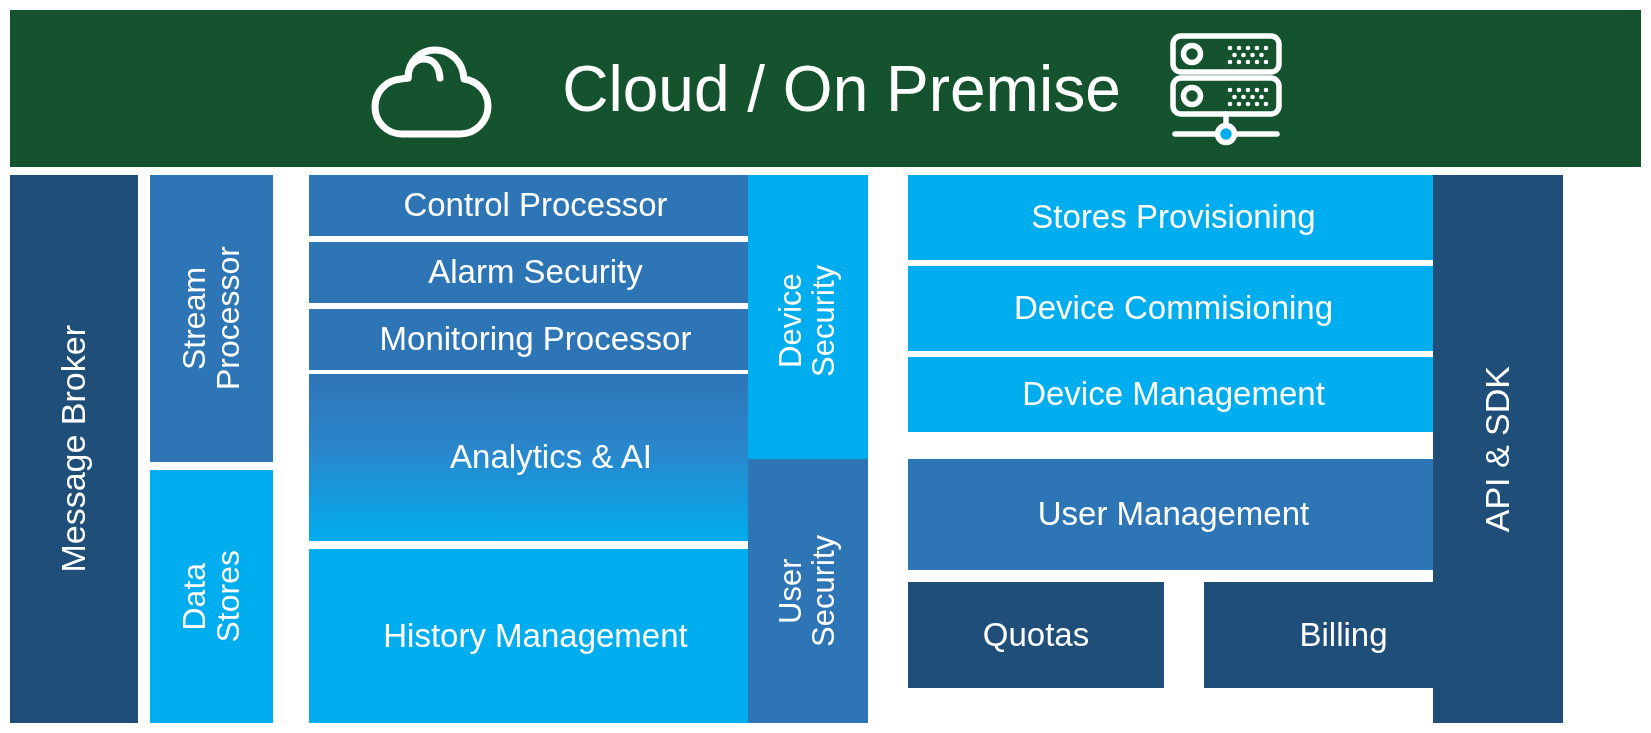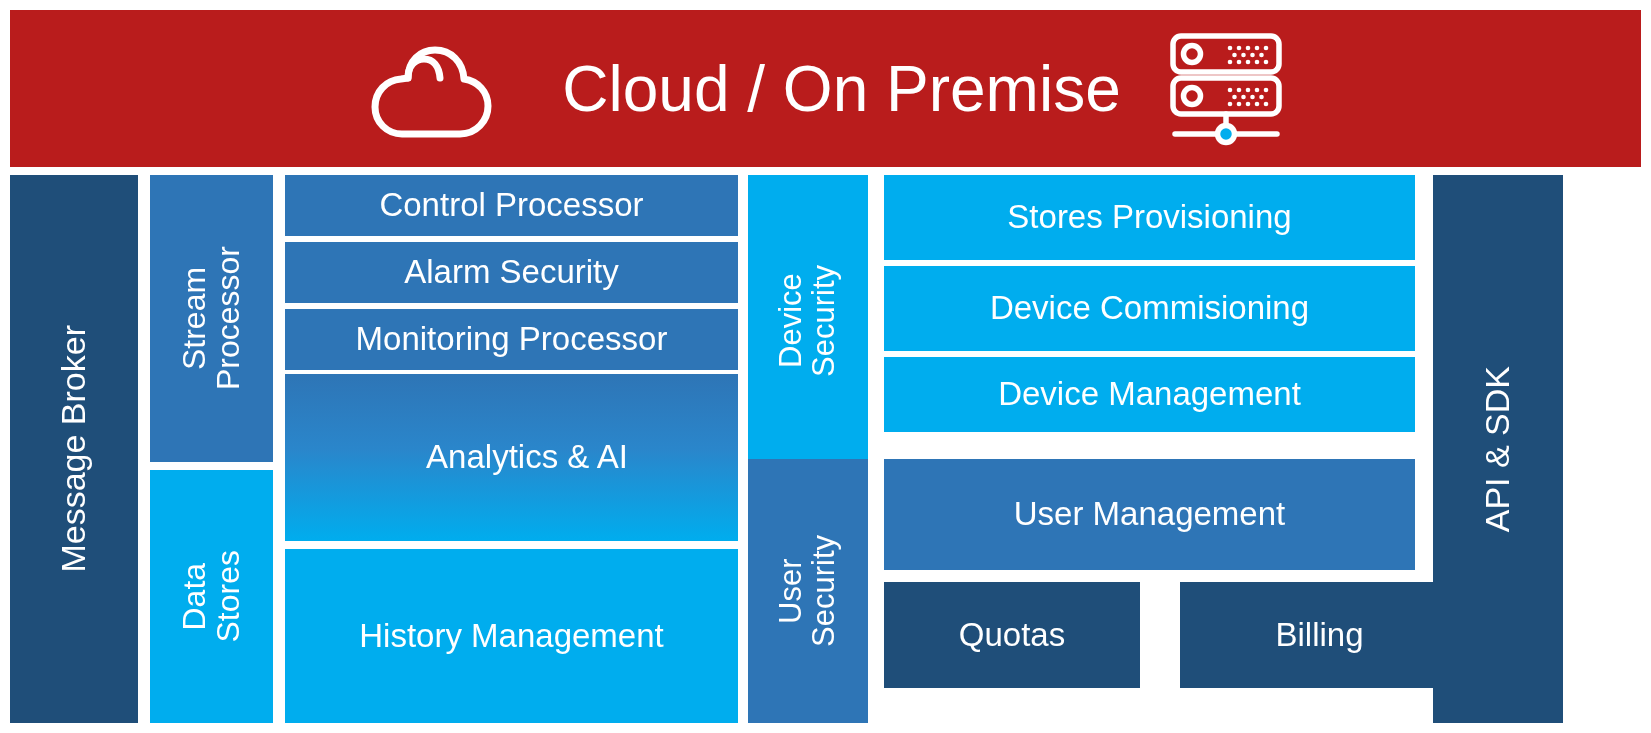--- a/index.html
+++ b/index.html
@@ -32,21 +32,21 @@
   .c-cyan   { background: #00ADEE; }
   .c-blue   { background: #2E75B6; }
   .c-navy   { background: #1F4E79; }
   .c-grad   { background: linear-gradient(to bottom, #2E75B6 0%, #2A86CB 45%, #00ADEE 100%); padding-left: 31px; }
 
   
   #header-band {
     position: absolute;
     left: 10px; top: 10px;
     width: 1631px; height: 157px;
-    background: #b91c1c;
+    background: #14532d;
     display: flex;
     align-items: center;
     justify-content: center;
     gap: 46px;
   }
   #header-title {
     color: #ffffff;
     font-size: 64px;
     font-weight: 400;
     letter-spacing: 0px;
@@ -57,21 +57,21 @@
   
   .vbox { writing-mode: vertical-rl; }
   .vbox .vlabel {
     transform: rotate(180deg);
     display: block;
     white-space: pre-line;
     text-align: center;
   }
 
   .fs-34 { font-size: 34px; }
-  .fs-33 { font-size: 33px; }
+  .fs-33 { font-size: 33px; margin-left: 24px; }
   .fs-32 { font-size: 32px; }
   .fs-31 { font-size: 31px; }
 </style>
 </head>
 <body>
 
 <div id="diagram">
 
   <div id="header-band">
 

